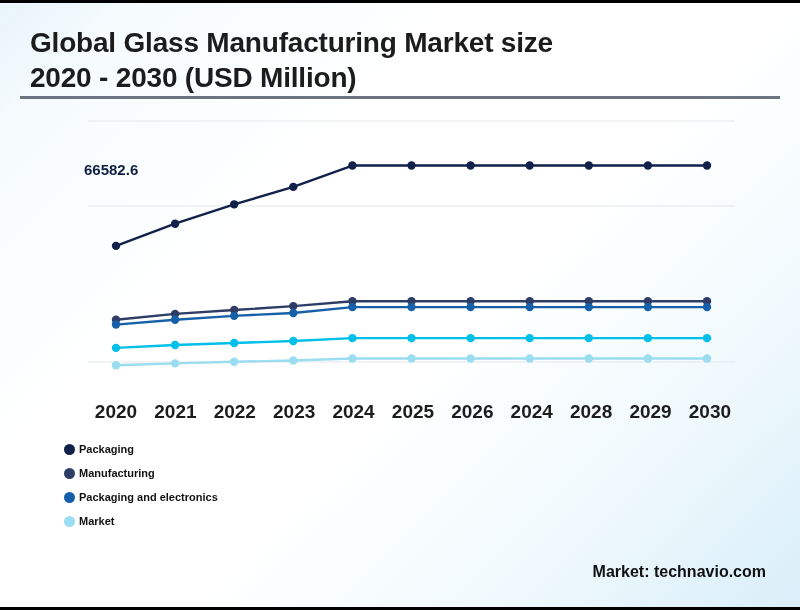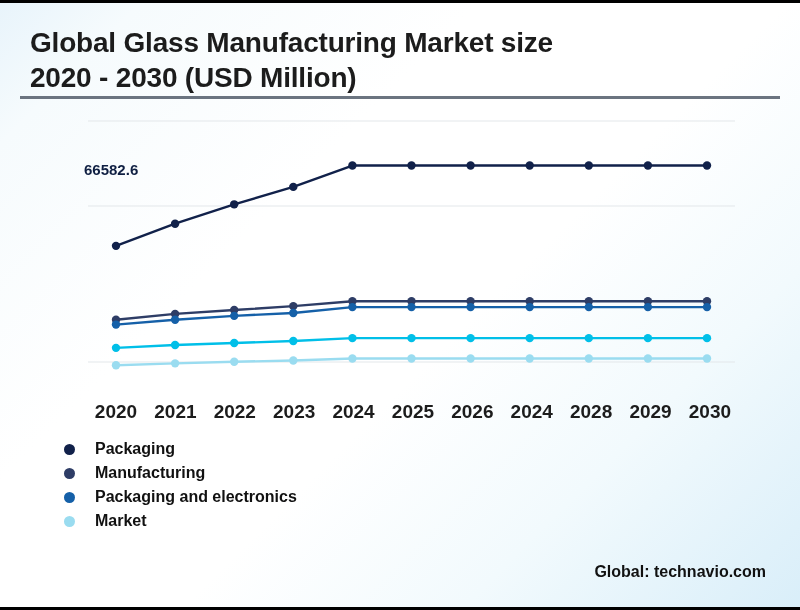--- a/index.html
+++ b/index.html
@@ -98,22 +98,22 @@
     align-items: center;
     height: 24px;
   }
   .legend-dot {
     width: 11px;
     height: 11px;
     border-radius: 50%;
     flex: 0 0 auto;
   }
   .legend-label {
-    margin-left: 20px;
-    font-size: 16px;
+    margin-left: 4px;
+    font-size: 11px;
     font-weight: bold;
     color: #111111;
     white-space: nowrap;
   }
 
   
   #source {
     position: absolute;
     right: 34px;
     top: 578px;
@@ -246,15 +246,15 @@
       <div class="legend-row">
         <span class="legend-dot" style="background: rgb(21, 96, 168);"></span>
         <span class="legend-label">Packaging and electronics</span>
       </div>
       <div class="legend-row">
         <span class="legend-dot" style="background: rgb(154, 220, 240);"></span>
         <span class="legend-label">Market</span>
       </div>
     </div>
 
-  <div id="source">Global: technavio.com</div>
+  <div id="source">Market: technavio.com</div>
 
 </div>
 
 </body></html>

